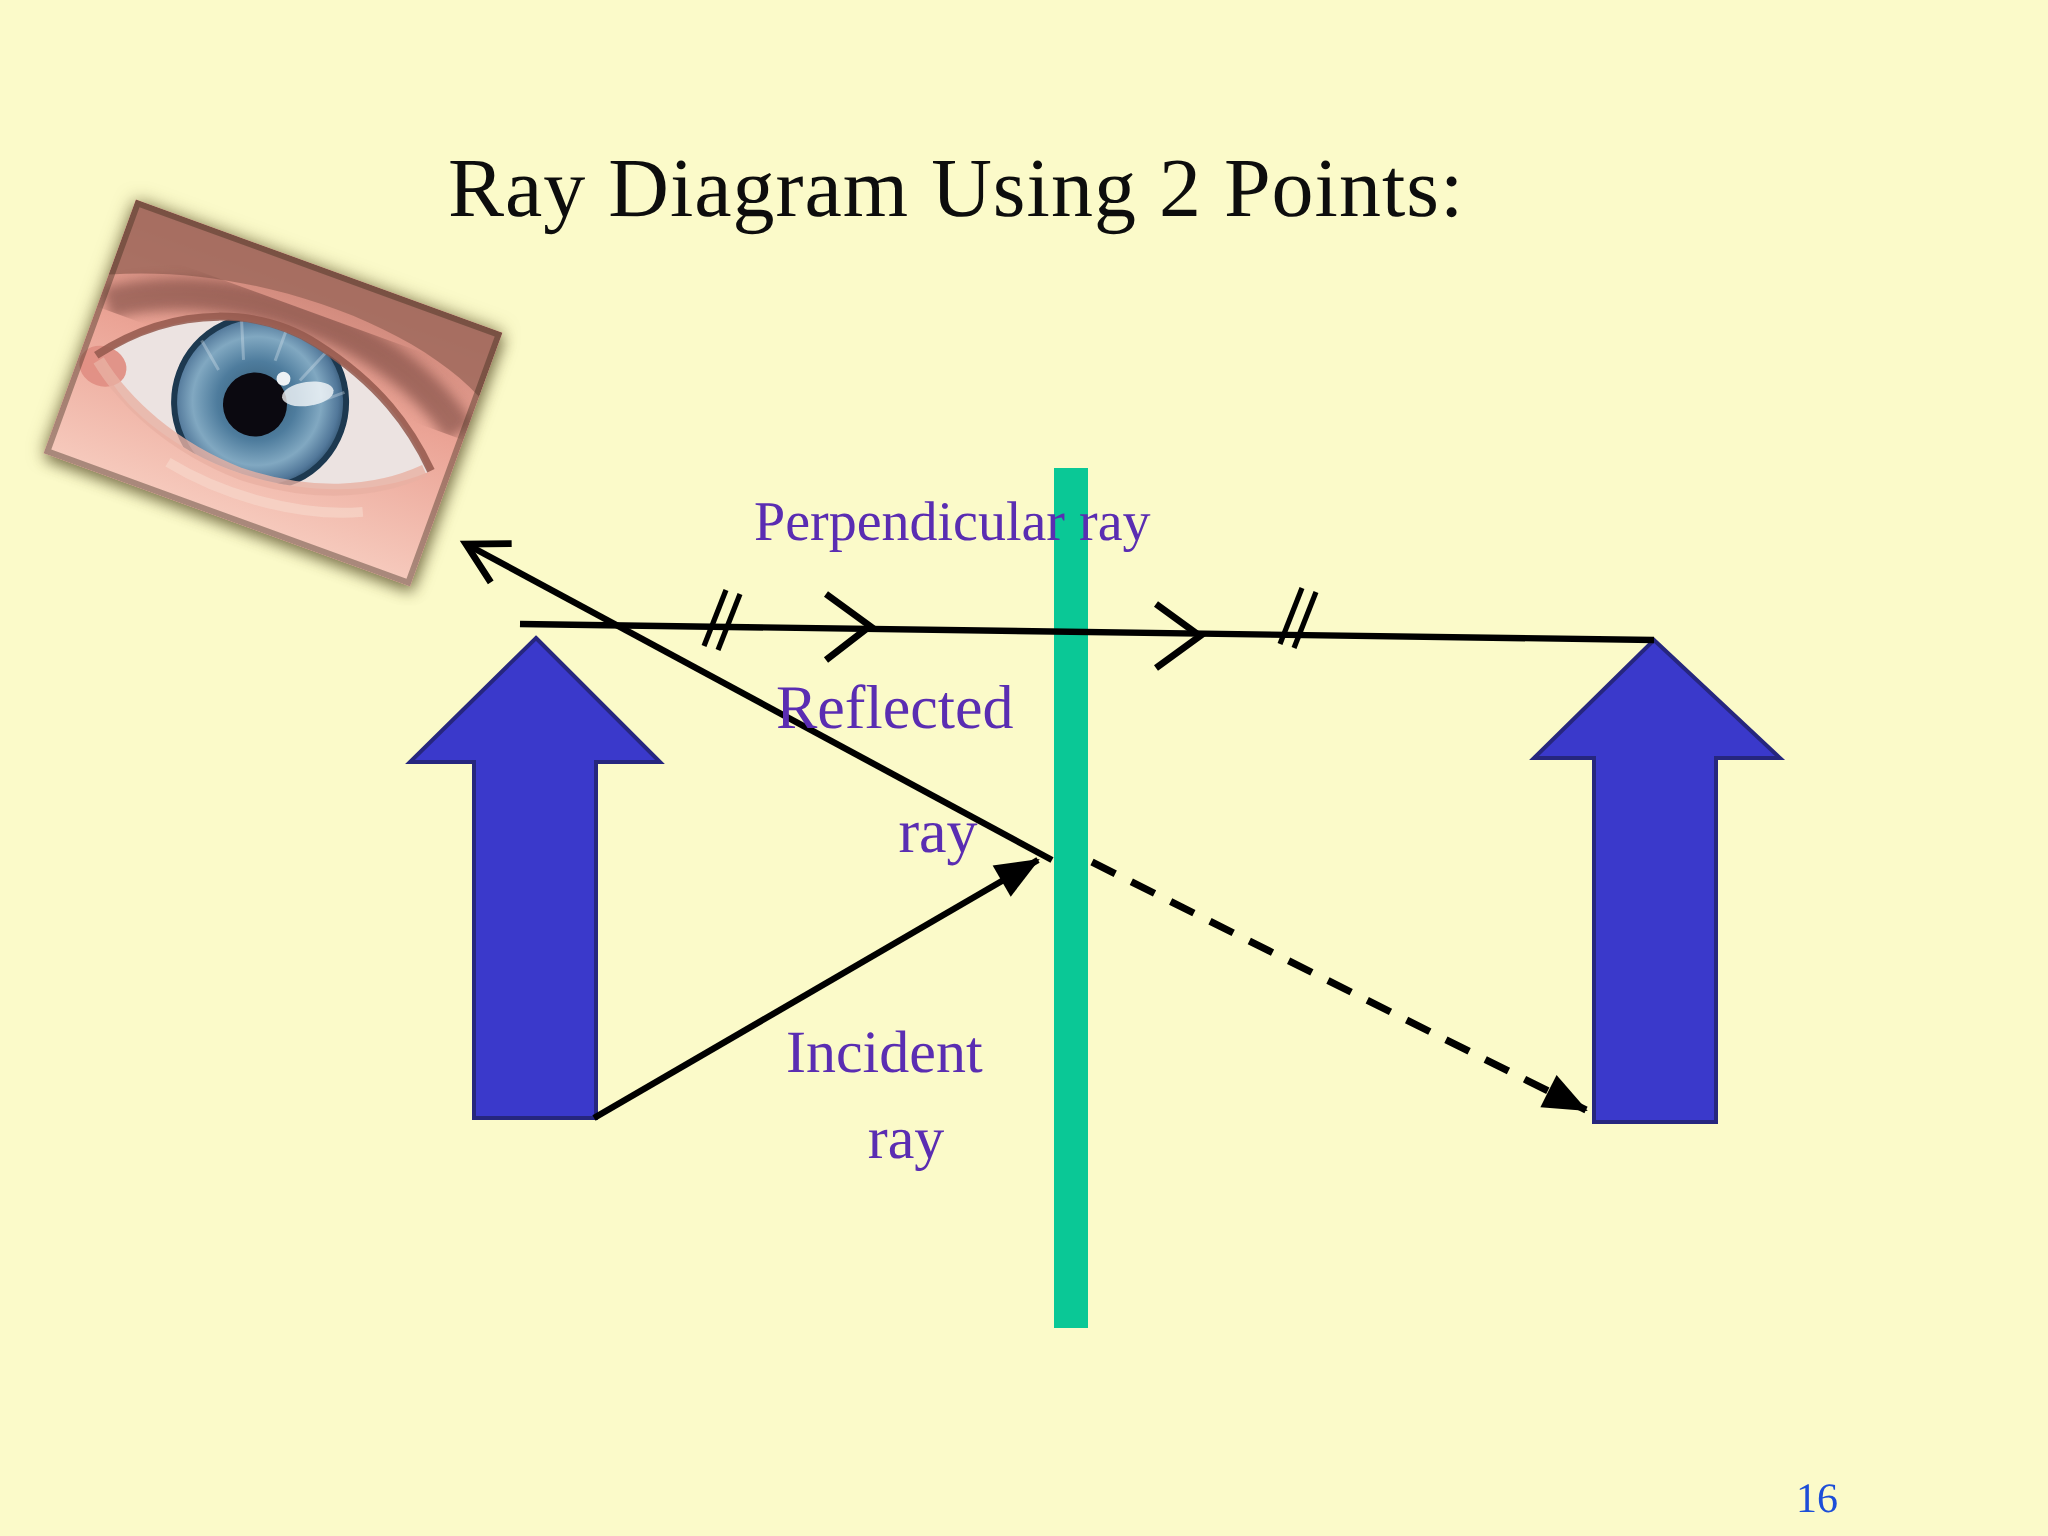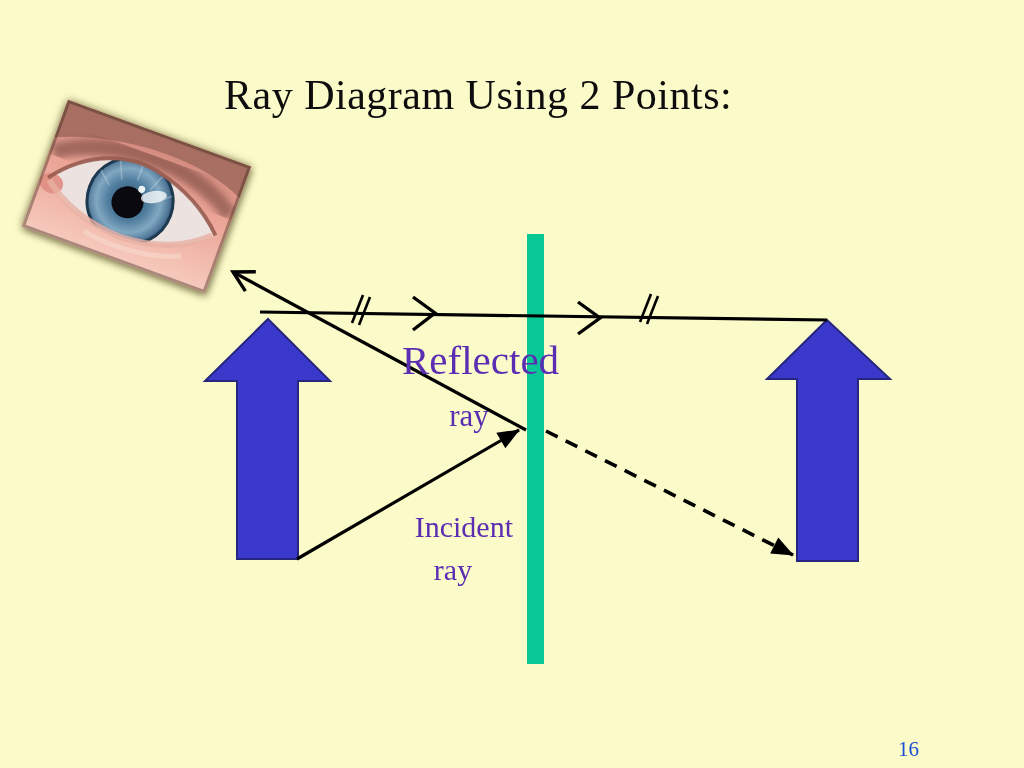--- a/index.html
+++ b/index.html
@@ -9,23 +9,23 @@
   }
   *{margin:0;padding:0;box-sizing:border-box;}
   html,body{width:1024px;height:768px;overflow:hidden;}
   body{background:var(--background);font-family:"Liberation Serif","DejaVu Serif",serif;}
   .slide{position:relative;width:809px;height:768px;background:var(--background);margin-top:41px;}
   .title{position:absolute;left:224px;top:30px;font-size:42px;color:var(--title-black);
          letter-spacing:0.5px;white-space:nowrap;}
   .diagram-svg{position:absolute;left:0;top:0;width:1024px;height:768px;}
   .label{position:absolute;color:var(--label-purple);white-space:nowrap;}
   .label-perpendicular{left:377px;top:205px;font-size:28px;}
-  .label-reflected-1{left:402px;top:295px;font-size:41px;}
+  .label-reflected-1{left:388px;top:295px;font-size:31px;}
   .label-reflected-2{left:402px;top:357px;width:134px;text-align:center;font-size:31px;}
-  .label-incident-1{left:393px;top:469px;width:120px;text-align:right;font-size:30px;}
+  .label-incident-1{left:393px;top:469px;width:120px;text-align:left;font-size:30px;}
   .label-incident-2{left:393px;top:512px;width:120px;text-align:center;font-size:30px;}
   .page-number{position:absolute;left:898px;top:696px;font-size:21px;color:#1d4ed8;}
   .footer-bar{position:absolute;left:0;bottom:0;width:1024px;height:8px;background:var(--footer-bar);}
   .eye-photo{position:absolute;left:39px;top:88px;width:195px;height:135px;
              transform:rotate(20deg);box-shadow:0 0 9px rgba(90,80,40,.65), 2px 3px 7px rgba(60,50,20,.45);
              background:#e8a79a;}
   .eye-photo svg{display:block;width:100%;height:100%;}
 </style>
 </head>
 <body>
@@ -105,20 +105,21 @@
       <line x1="647" y1="283" x2="658" y2="255"></line>
     </g>
 
     <line x1="526" y1="389" x2="233" y2="231" stroke="#000" stroke-width="3.2" marker-end="url(#arrowOpen)"></line>
 
     <line x1="297" y1="518" x2="519" y2="389" stroke="#000" stroke-width="3.2" marker-end="url(#arrowSolid)"></line>
 
     <line x1="546" y1="390" x2="793" y2="514" stroke="#000" stroke-width="3.6" stroke-dasharray="13 9" marker-end="url(#arrowSolid)"></line>
   </svg>
 
+  <div class="label label-perpendicular">Perpendicular ray</div>
   <div class="label label-reflected-1">Reflected</div>
   <div class="label label-reflected-2">ray</div>
   <div class="label label-incident-1">Incident</div>
   <div class="label label-incident-2">ray</div>
 
   <div class="page-number">16</div>
 
   <div class="footer-bar"></div>
 </div>
 

